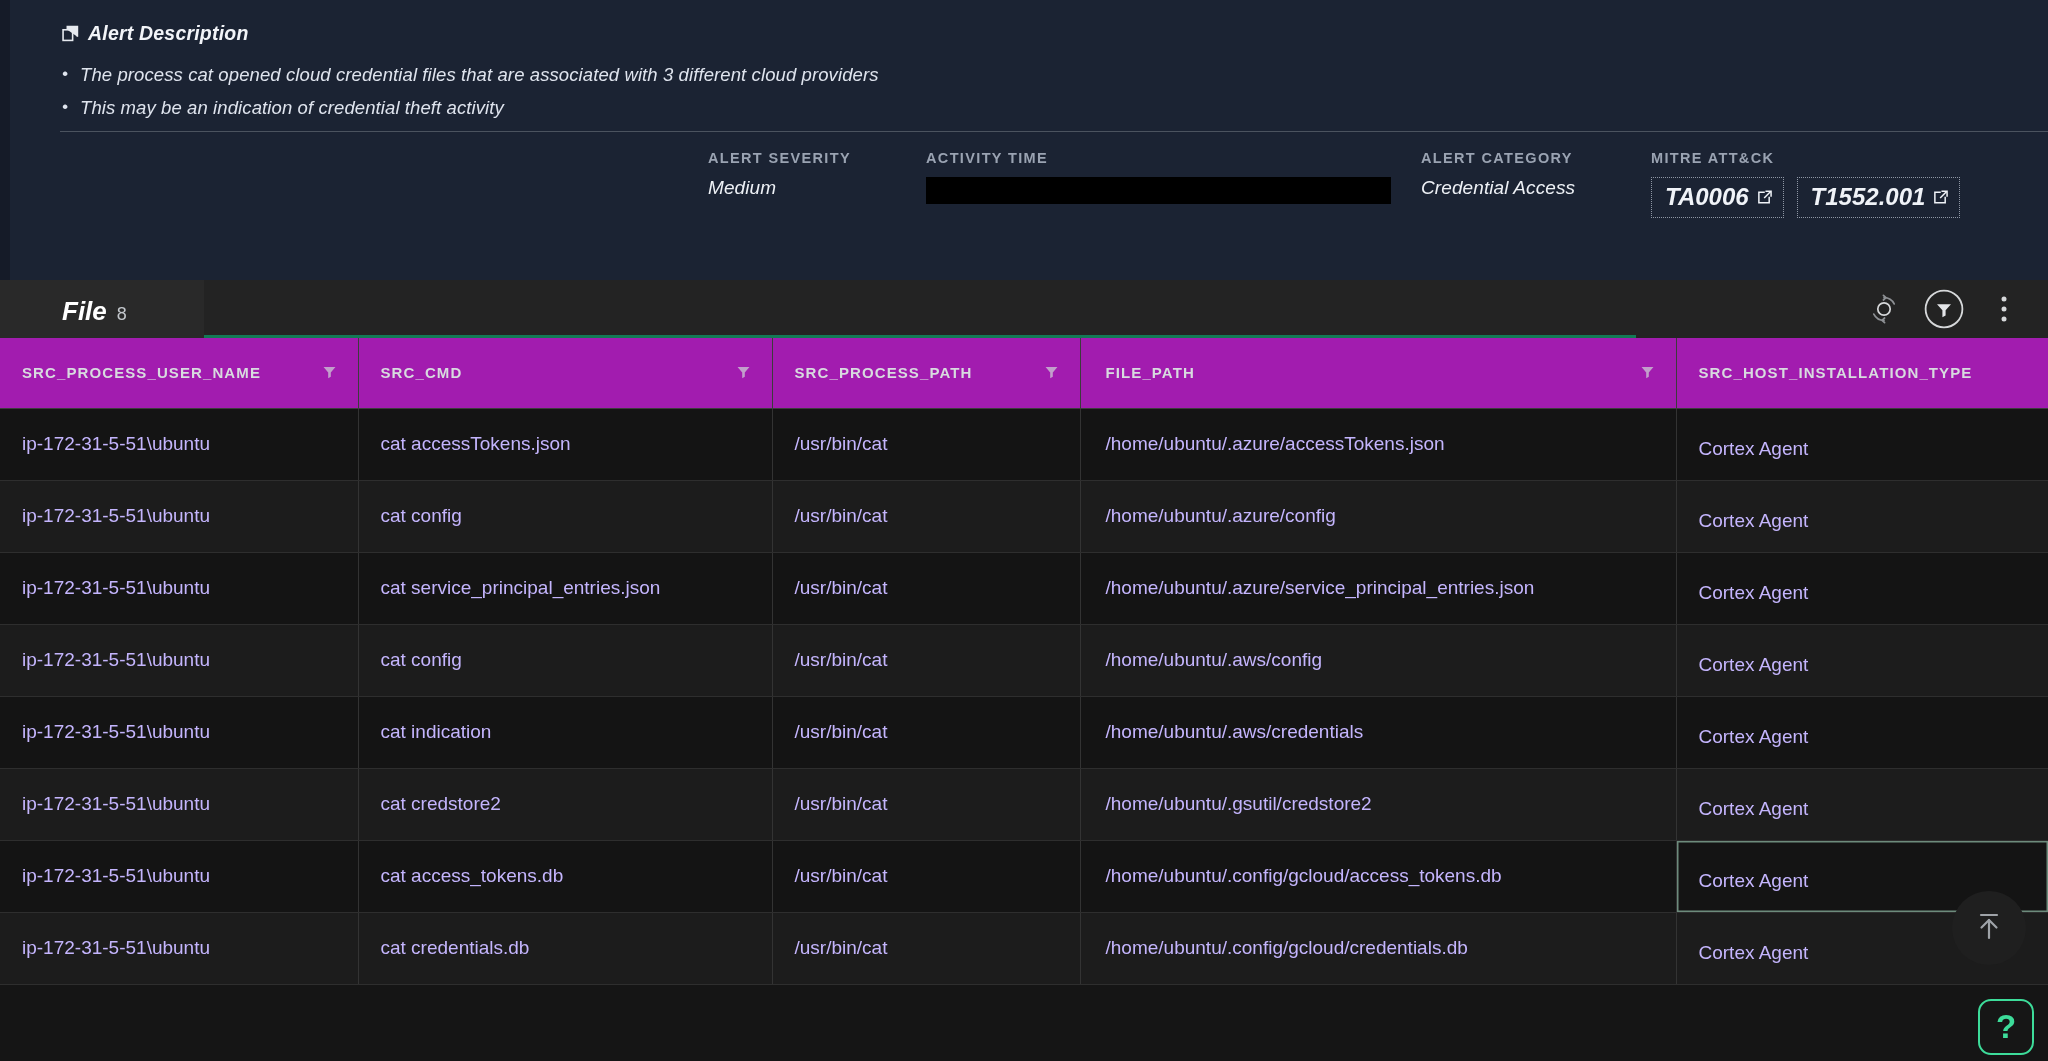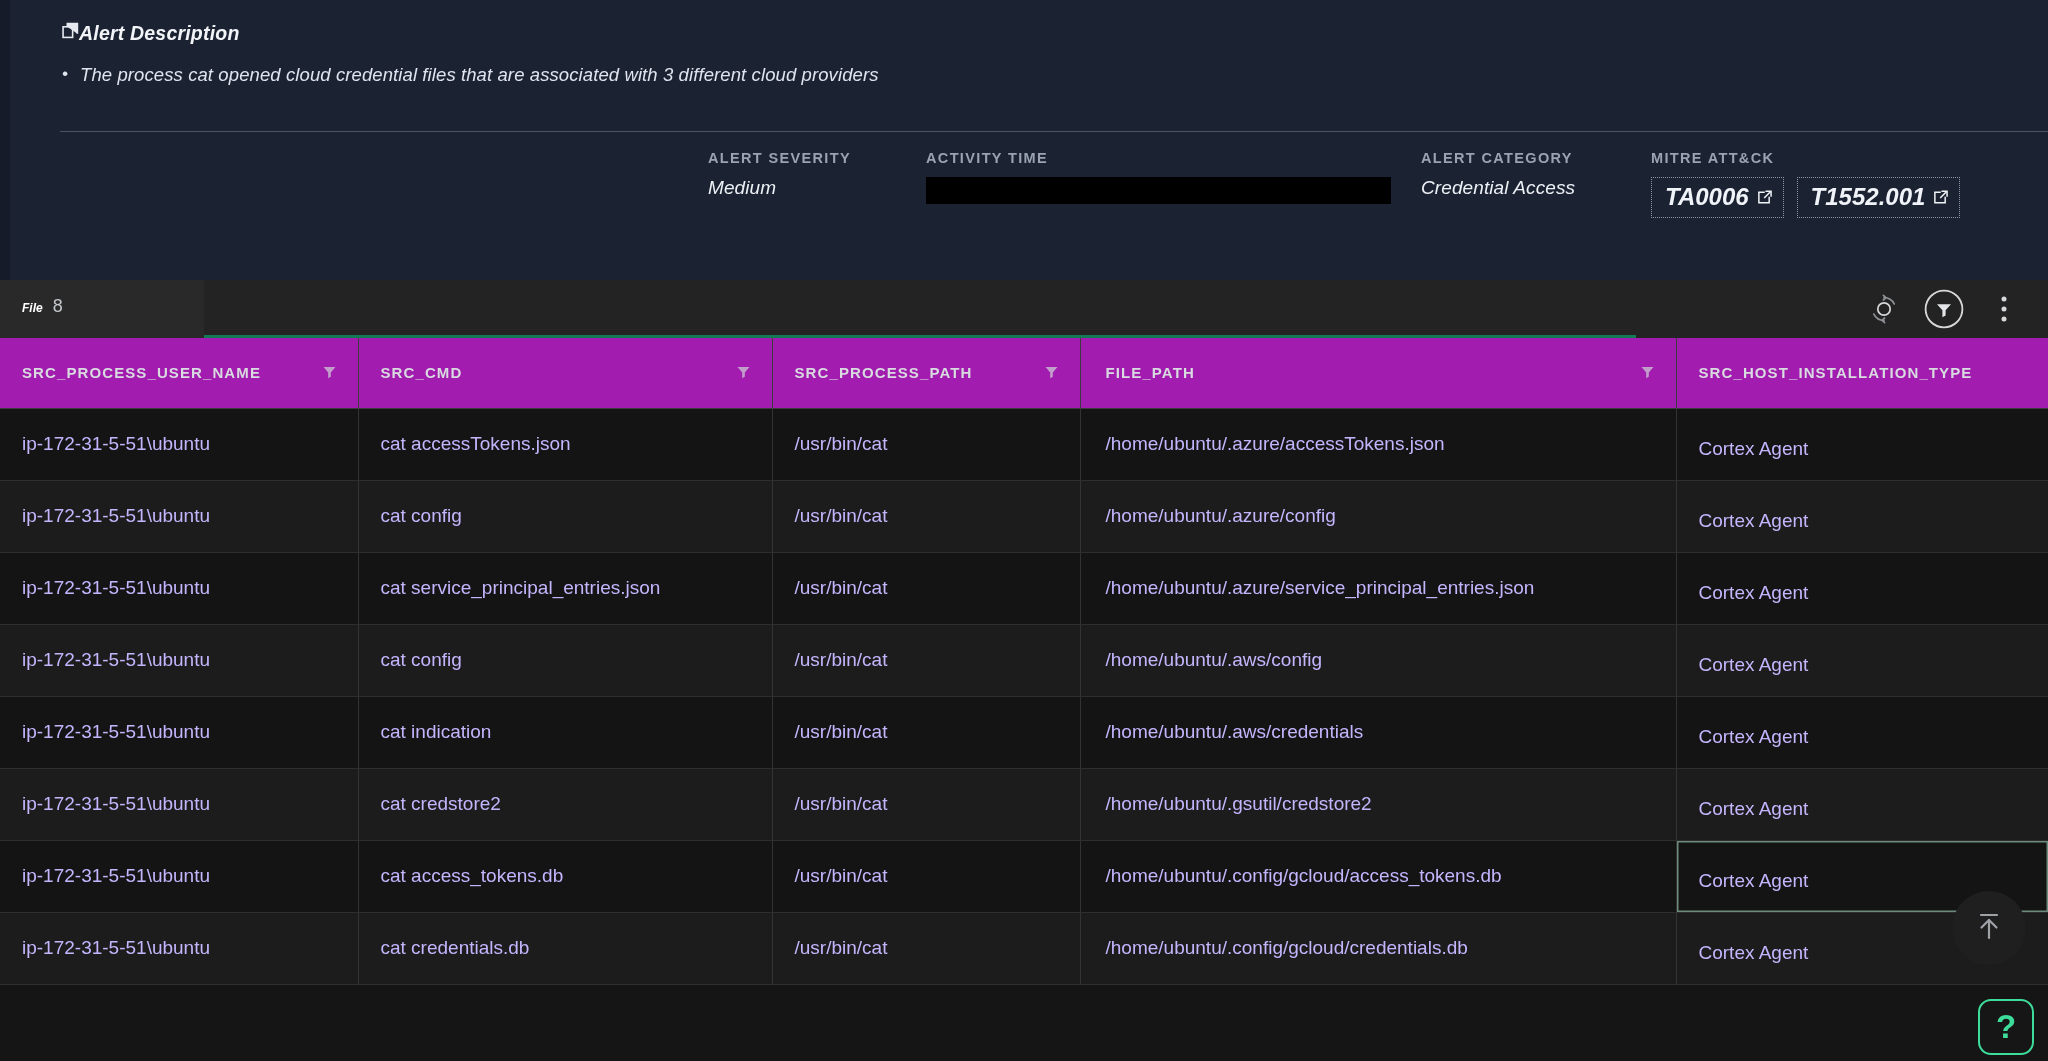--- a/index.html
+++ b/index.html
@@ -24,20 +24,22 @@
     position: absolute;
     left: 0; top: 0;
     width: 10px; height: 280px;
     background: #151b28;
   }
 
   .desc-block { padding: 22px 0 0 62px; }
 
   .desc-title-row {
     display: flex;
+    align-items: center;
+    gap: 9px;
     margin-bottom: 13px;
   }
   .copy-icon { width: 17px; height: 17px; display: block; flex: none; }
   .desc-title {
     font-size: 19.5px;
     font-weight: bold;
     font-style: italic;
     color: #f2f4f8;
     letter-spacing: .2px;
   }
@@ -135,24 +137,25 @@
   .tab {
     position: absolute;
     left: 22px; top: 16px;
     z-index: 2;
     display: flex;
     align-items: baseline;
     gap: 10px;
     cursor: pointer;
   }
   .tab-label {
-    font-size: 12px;
+    font-size: 26px;
     font-weight: bold;
     font-style: italic;
     color: #ffffff;
+    margin-left: 40px;
   }
   .tab-count { font-size: 18px; color: #c3c7cc; }
 
   .tab-underline-track {
     position: absolute;
     left: 0; bottom: 0;
     width: 1636px; height: 3px;
     background: #127a55;
   }
   .tab-underline-active {
@@ -283,20 +286,21 @@
       <span>
         <svg class="copy-icon" viewBox="0 0 16 16" fill="none">
           <rect x="1" y="4.5" width="9" height="10" stroke="#e6e9ef" stroke-width="1.5"></rect>
           <path d="M5 4.5V1.5H14.5V11" stroke="#e6e9ef" stroke-width="1.5" fill="#e6e9ef"></path>
         </svg>
       </span>
       <span class="desc-title">Alert Description</span>
     </div>
     <ul class="desc-list">
       <li>The process cat opened cloud credential files that are associated with 3 different cloud providers</li>
+      <li>This may be an indication of credential theft activity</li>
     </ul>
   </div>
 
   <div class="alert-divider"></div>
 
   <div class="meta-row">
 
 
     <div class="meta-field f-severity">
       <div class="meta-label">ALERT SEVERITY</div>

